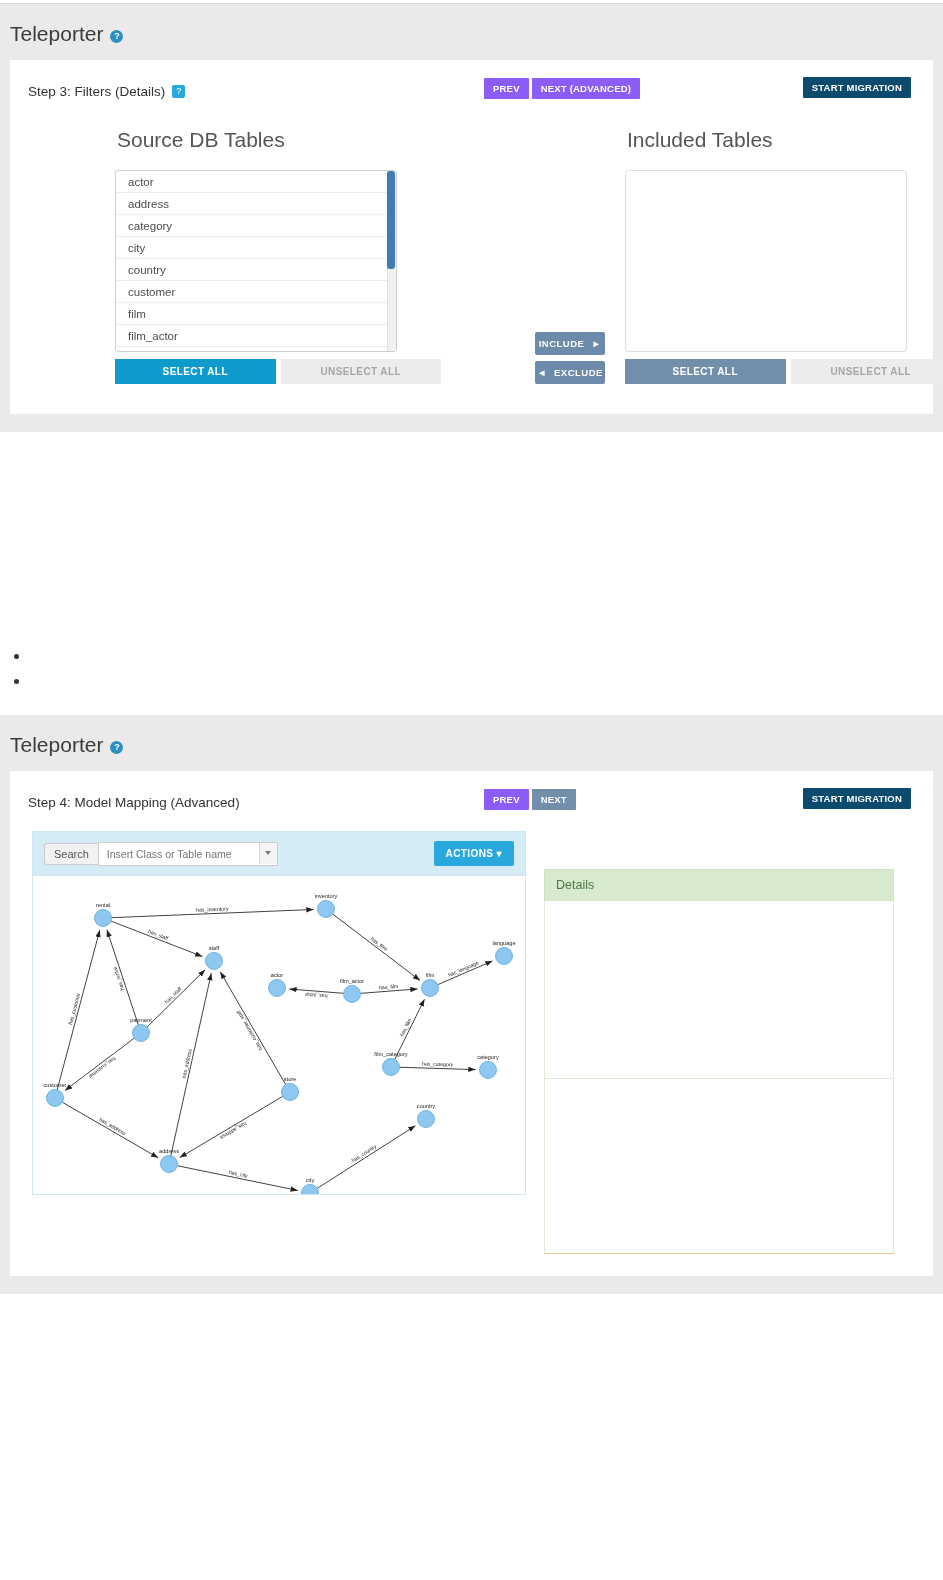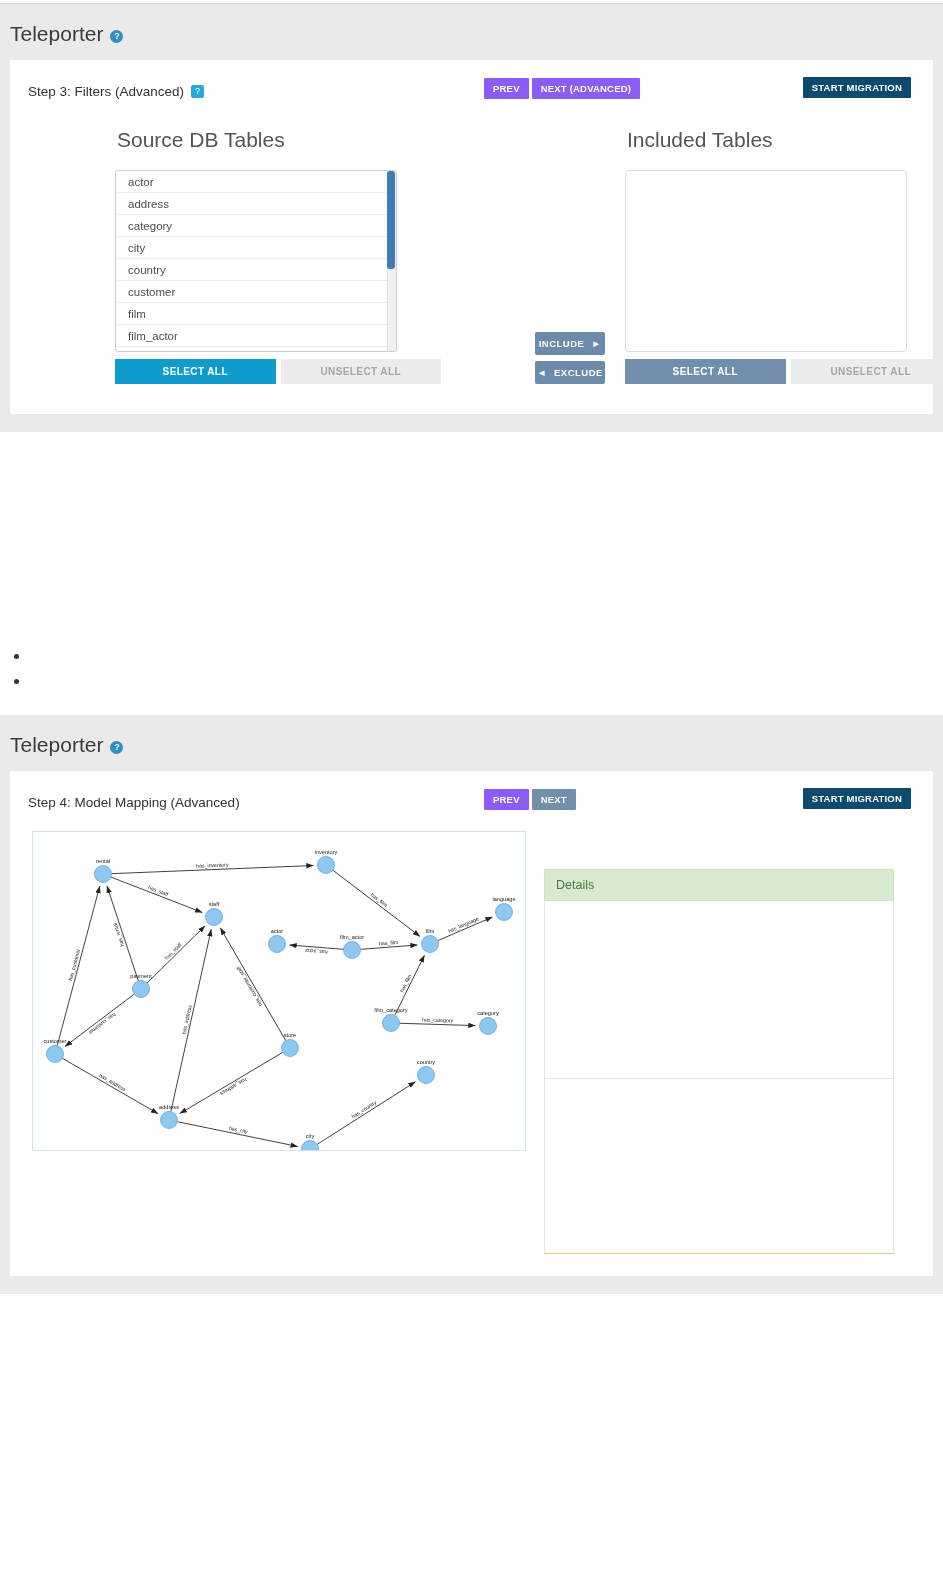--- a/index.html
+++ b/index.html
@@ -306,21 +306,21 @@
 
   <div class="tp-header">
     <span>Teleporter</span>
     <span class="help-dot">?</span>
   </div>
 
   <div class="panel">
 
     <div class="step-bar">
       <div class="step-title">
-        <span>Step 3: Filters (Advanced)</span>
+        <span>Step 3: Filters (Details)</span>
         <span class="badge-q">?</span>
       </div>
       <div class="nav-btns">
         <button class="btn btn-blue">PREV</button>
         <button class="btn btn-blue">NEXT (ADVANCED)</button>
       </div>
       <button class="btn btn-orange start-btn">START MIGRATION</button>
     </div>
 
     <div class="transfer">
@@ -396,20 +396,32 @@
       <div class="nav-btns">
         <button class="btn btn-blue">PREV</button>
         <button class="btn btn-steel">NEXT</button>
       </div>
       <button class="btn btn-orange start-btn">START MIGRATION</button>
     </div>
 
     <div class="mm-body">
 
       <div class="graph-col">
+        <div class="search-bar">
+          <span class="search-label">Search</span>
+          <span class="search-input-wrap">
+            <input class="search-input" type="text" placeholder="Insert Class or Table name" style="">
+            <span class="search-caret">
+                <span class="caret-tri"></span>
+              </span>
+          </span>
+          <button class="actions-btn">
+            <span>ACTIONS</span> ▾
+          </button>
+        </div>
 
         <div class="graph-canvas">
           <svg id="graph-svg" width="492" height="318" viewBox="0 0 492 318">
             <defs>
               <marker id="arrow" markerWidth="9" markerHeight="9" refX="8" refY="3" orient="auto" markerUnits="strokeWidth">
                 <path d="M0,0 L0,6 L8,3 z" fill="#222"></path>
               </marker>
             </defs>
             <g id="edge-layer">
                 <line x1="78.49308592517603" y1="41.65722971602428" x2="280.51016775709405" y2="33.50407394702311" stroke="#2b2b2b" stroke-width="0.9" marker-end="url(#arrow)"></line>

